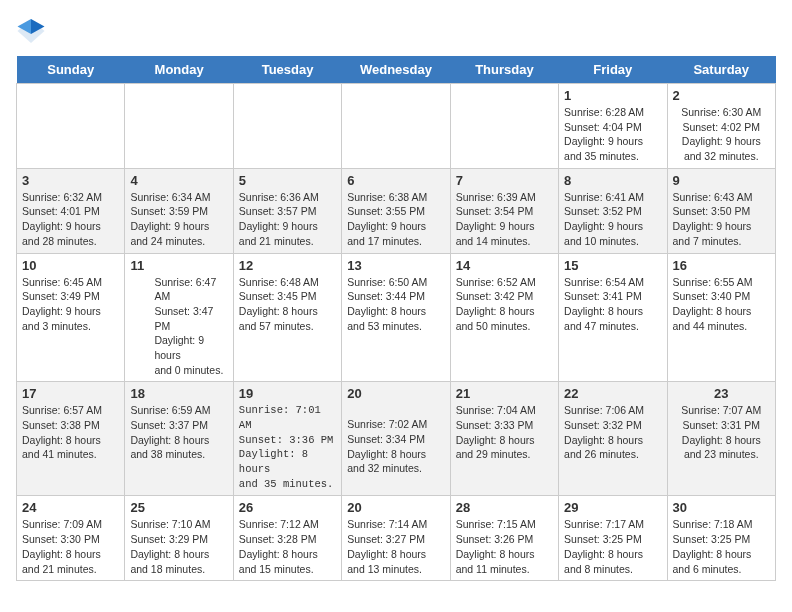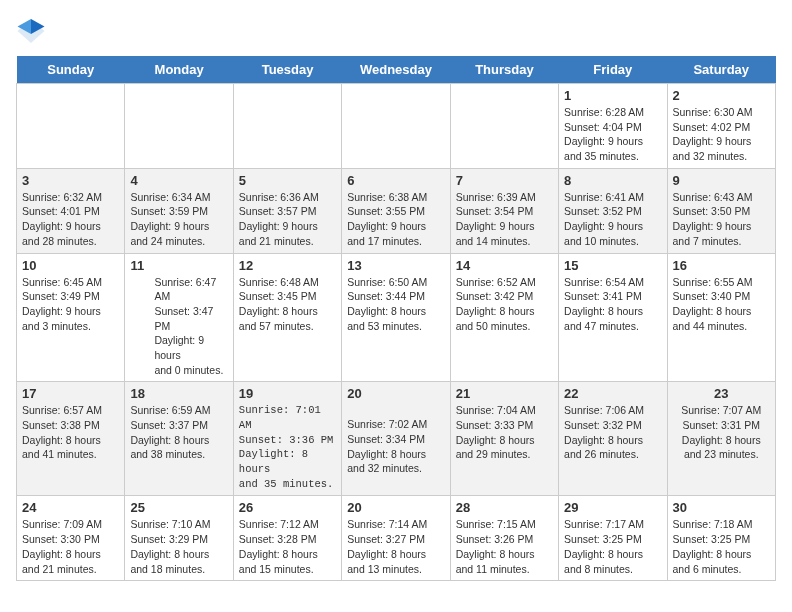--- a/index.html
+++ b/index.html
@@ -126,21 +126,21 @@
         <td class="empty-cell"></td>
         <td>
           <span class="day-number">1</span>
           <div class="day-info" style="white-space: pre-line;">Sunrise: 6:28 AM
 Sunset: 4:04 PM
 Daylight: 9 hours
 and 35 minutes.</div>
         </td>
         <td>
           <span class="day-number">2</span>
-          <div class="day-info" style="white-space: pre-line;">Sunrise: 6:30 AM
+          <div class="day-info" style="white-space: pre-line; text-align: center;">Sunrise: 6:30 AM
 Sunset: 4:02 PM
 Daylight: 9 hours
 and 32 minutes.</div>
         </td>
       </tr>
       <tr>
         <td style="background: rgb(242, 242, 242);">
           <span class="day-number">3</span>
           <div class="day-info" style="white-space: pre-line;">Sunrise: 6:32 AM
 Sunset: 4:01 PM

